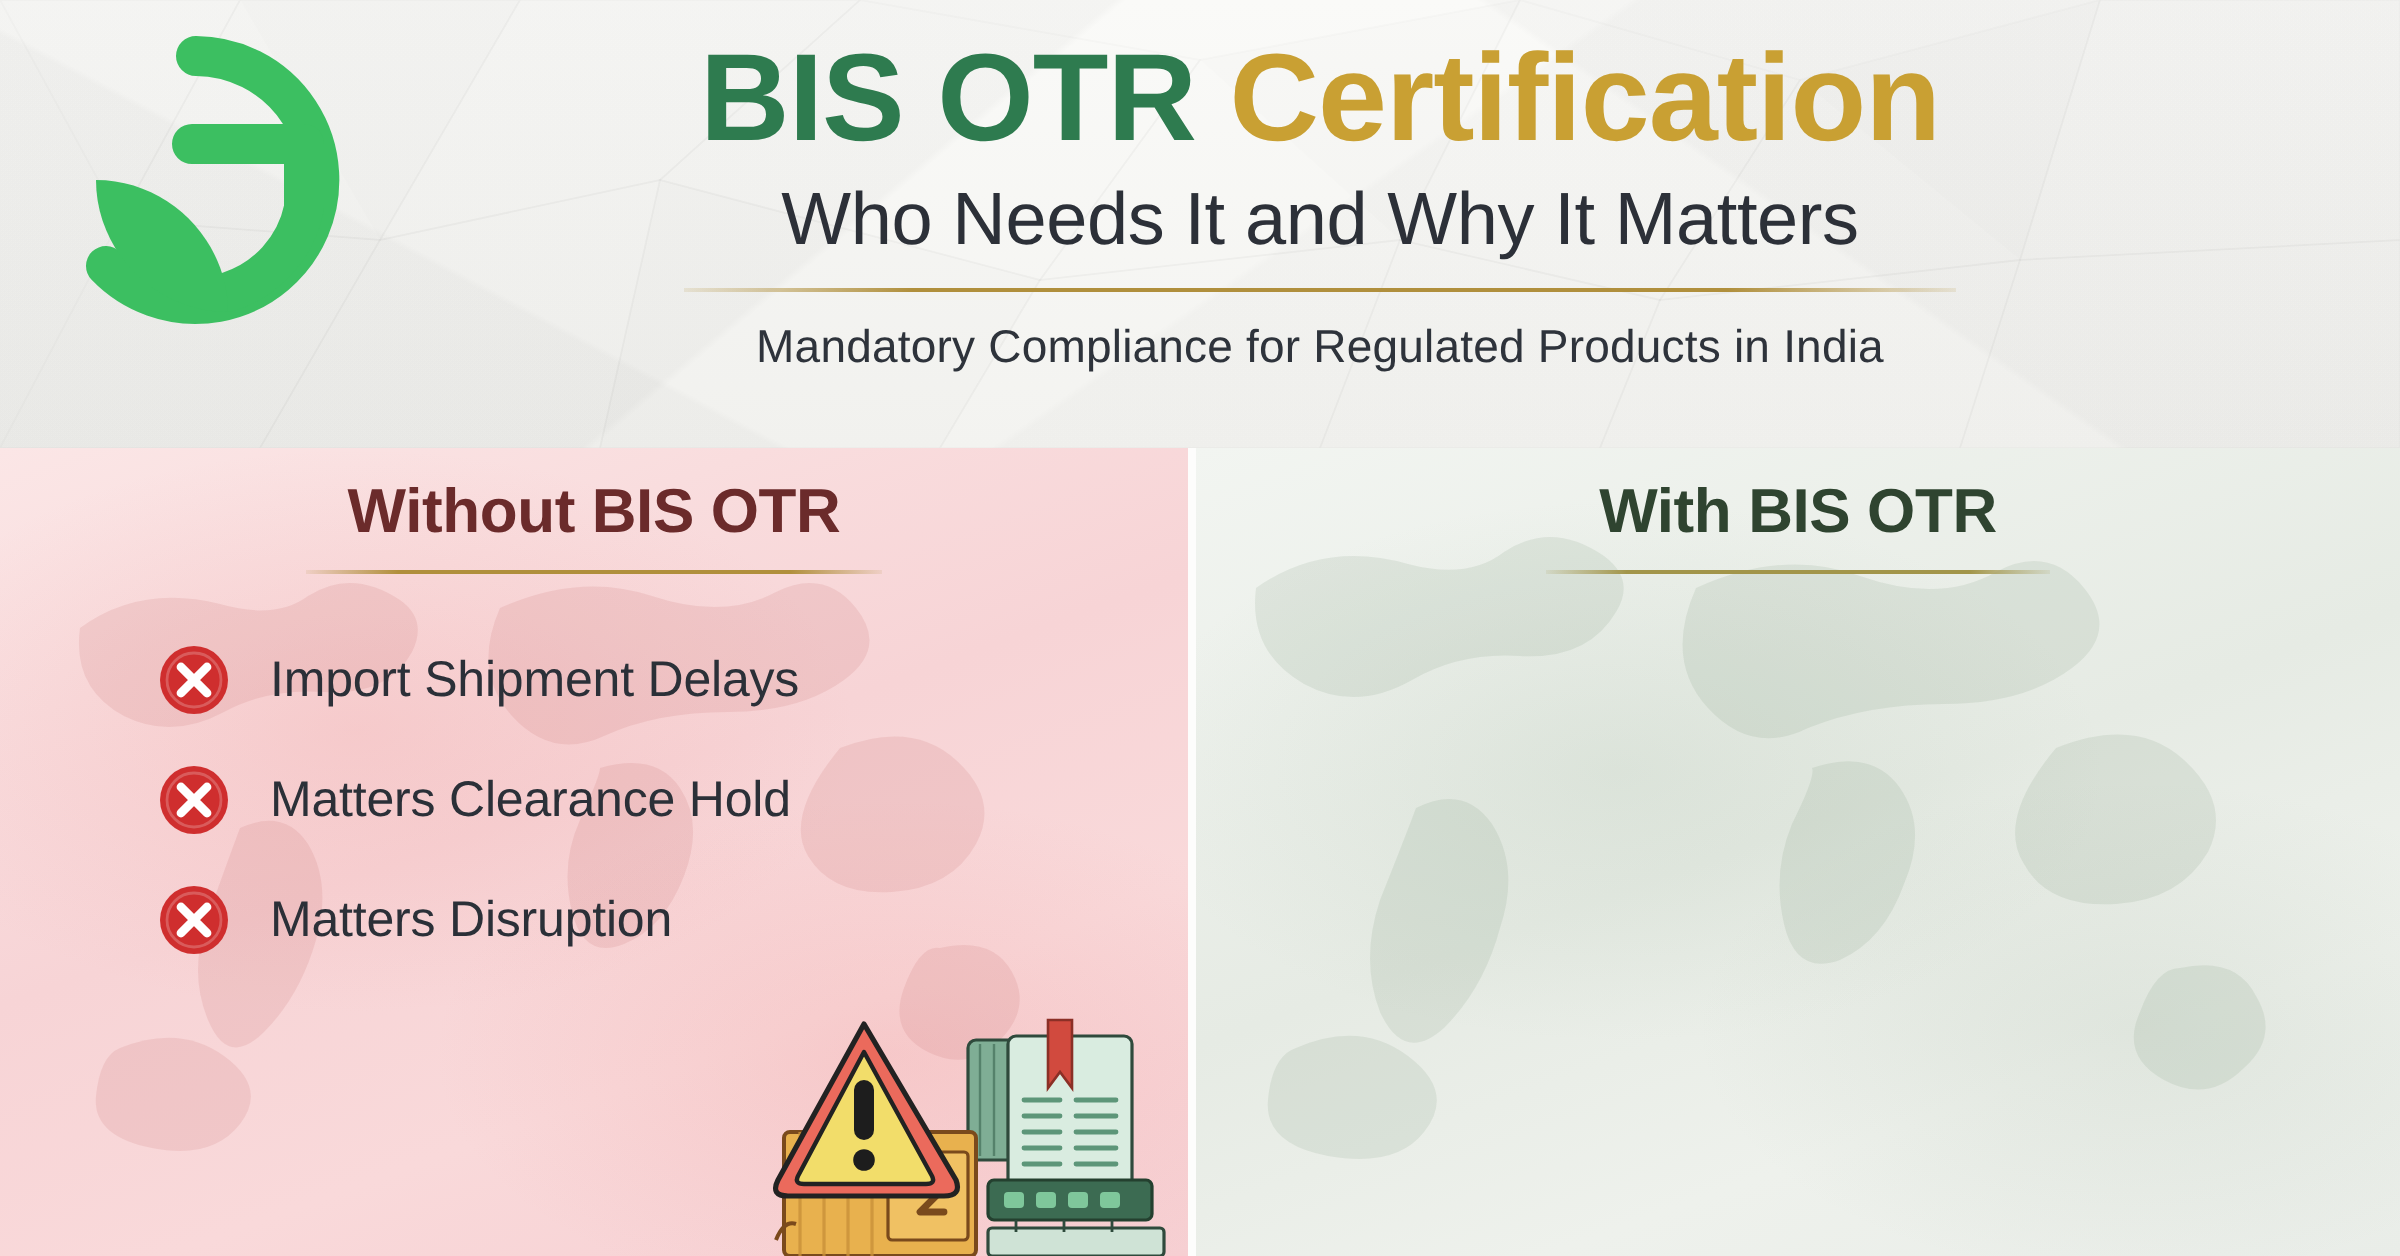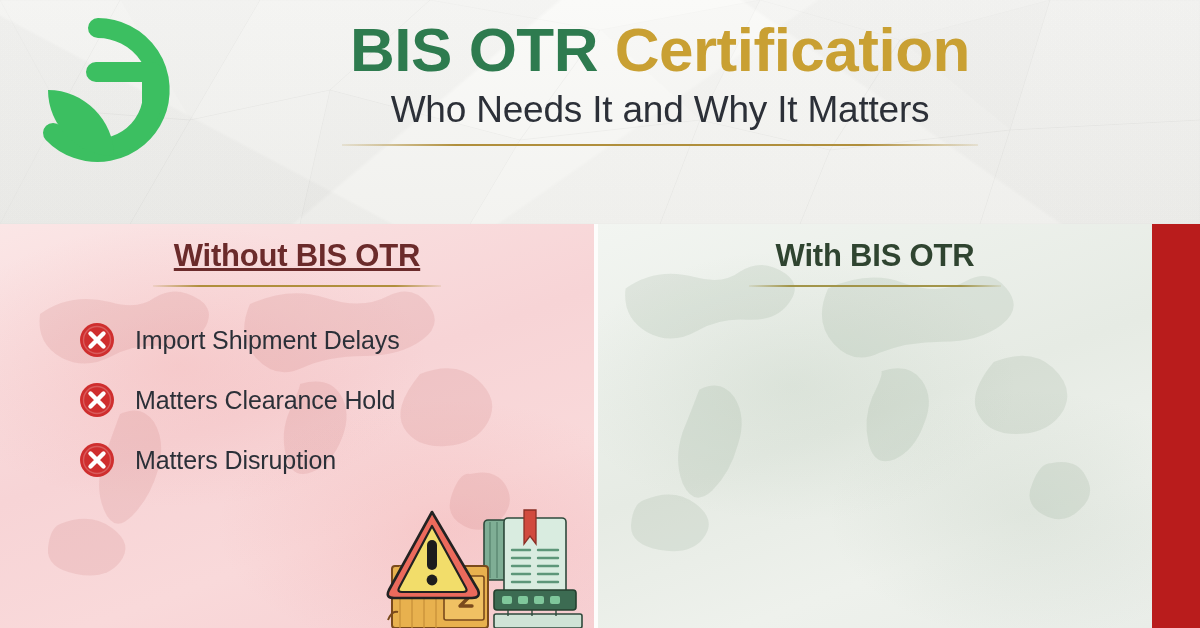--- a/index.html
+++ b/index.html
@@ -10,21 +10,21 @@
   body {
     font-family: "Liberation Sans", sans-serif;
     -webkit-font-smoothing: antialiased;
   }
 
   .infographic {
     position: relative;
     width: 1200px;
     height: 628px;
     overflow: hidden;
-    background: #b91c1c;
+    background: #84cc16;
   }
 
   
   .header {
     position: absolute;
     left: 0; top: 0;
     width: 1200px;
     height: 224px;
     background: #f7f7f5;
     overflow: hidden;
@@ -112,21 +112,21 @@
   .panel-left {
     left: 0;
     width: 594px;
     background:
       radial-gradient(ellipse 60% 50% at 30% 35%, rgba(238,150,150,0.22) 0%, rgba(238,150,150,0) 70%),
       radial-gradient(ellipse 55% 45% at 75% 75%, rgba(236,140,140,0.20) 0%, rgba(236,140,140,0) 70%),
       linear-gradient(160deg, #fbe6e6 0%, #f7d4d6 45%, #f9d9da 70%, #f6cfd2 100%);
   }
   .panel-right {
     left: 598px;
-    width: 554px;
+    width: 602px;
     background:
       radial-gradient(ellipse 58% 48% at 35% 40%, rgba(150,175,150,0.16) 0%, rgba(150,175,150,0) 70%),
       radial-gradient(ellipse 52% 44% at 78% 72%, rgba(140,165,140,0.15) 0%, rgba(140,165,140,0) 70%),
       linear-gradient(160deg, #f2f5f1 0%, #e6ebe4 48%, #eef1ec 75%, #e9ede8 100%);
   }
   .panel-divider {
     position: absolute;
     left: 594px; top: 0;
     width: 4px; height: 404px;
     background: #fdfdfc;
@@ -143,21 +143,21 @@
     top: 14px;
     width: 100%;
     text-align: center;
   }
   .panel-title {
     font-size: 31px;
     font-weight: bold;
     margin: 0;
     letter-spacing: -0.2px;
   }
-  .panel-title-left  { color: #6b2b2b; text-decoration: underline; }
+  .panel-title-left  { color: #6b2b2b; }
   .panel-title-right { color: #2f4430; }
   .panel-rule {
     height: 2px;
     margin: 11px auto 0 auto;
   }
   .panel-rule-left {
     width: 288px;
     background: linear-gradient(90deg, rgba(176,143,60,0.12) 0%, #b08f3c 16%, #b08f3c 84%, rgba(176,143,60,0.12) 100%);
   }
   .panel-rule-right {
@@ -247,20 +247,21 @@
 
       <path d="M 78 60 L 134 60 L 134 92 A 56 56 0 0 1 96 134" fill="none" stroke="#3cbf61" stroke-width="20" stroke-linecap="round" stroke-linejoin="round"></path>
 
       <path d="M 30 78 C 66 78 96 108 96 144 C 60 144 30 114 30 78 Z" fill="#3cbf61"></path>
     </svg>
 
     <div class="title-block">
       <h1 class="main-title"><span class="title-green">BIS OTR </span><span class="title-gold">Certification</span></h1>
       <h2 class="sub-title">Who Needs It and Why It Matters</h2>
       <div class="title-rule"></div>
+      <p class="tag-line">Mandatory Compliance for Regulated Products in India</p>
     </div>
   </div>
 
   <div class="panels">
 
     <div class="panel panel-left">
       <svg class="map-wm" viewBox="0 0 594 404" preserveAspectRatio="xMidYMid slice">
         <g fill="#c96e6e" fill-opacity="0.16">
           <path d="M40 90 q30 -22 70 -12 q28 8 44 -4 q22 -14 46 2 q14 10 6 26 q-12 22 -44 20 q-28 -2 -50 10 q-26 14 -50 2 q-26 -14 -22 -44z"></path>
           <path d="M120 190 q22 -10 34 8 q12 20 4 48 q-8 28 -26 46 q-18 18 -28 -6 q-10 -24 0 -52 q10 -28 16 -44z"></path>

